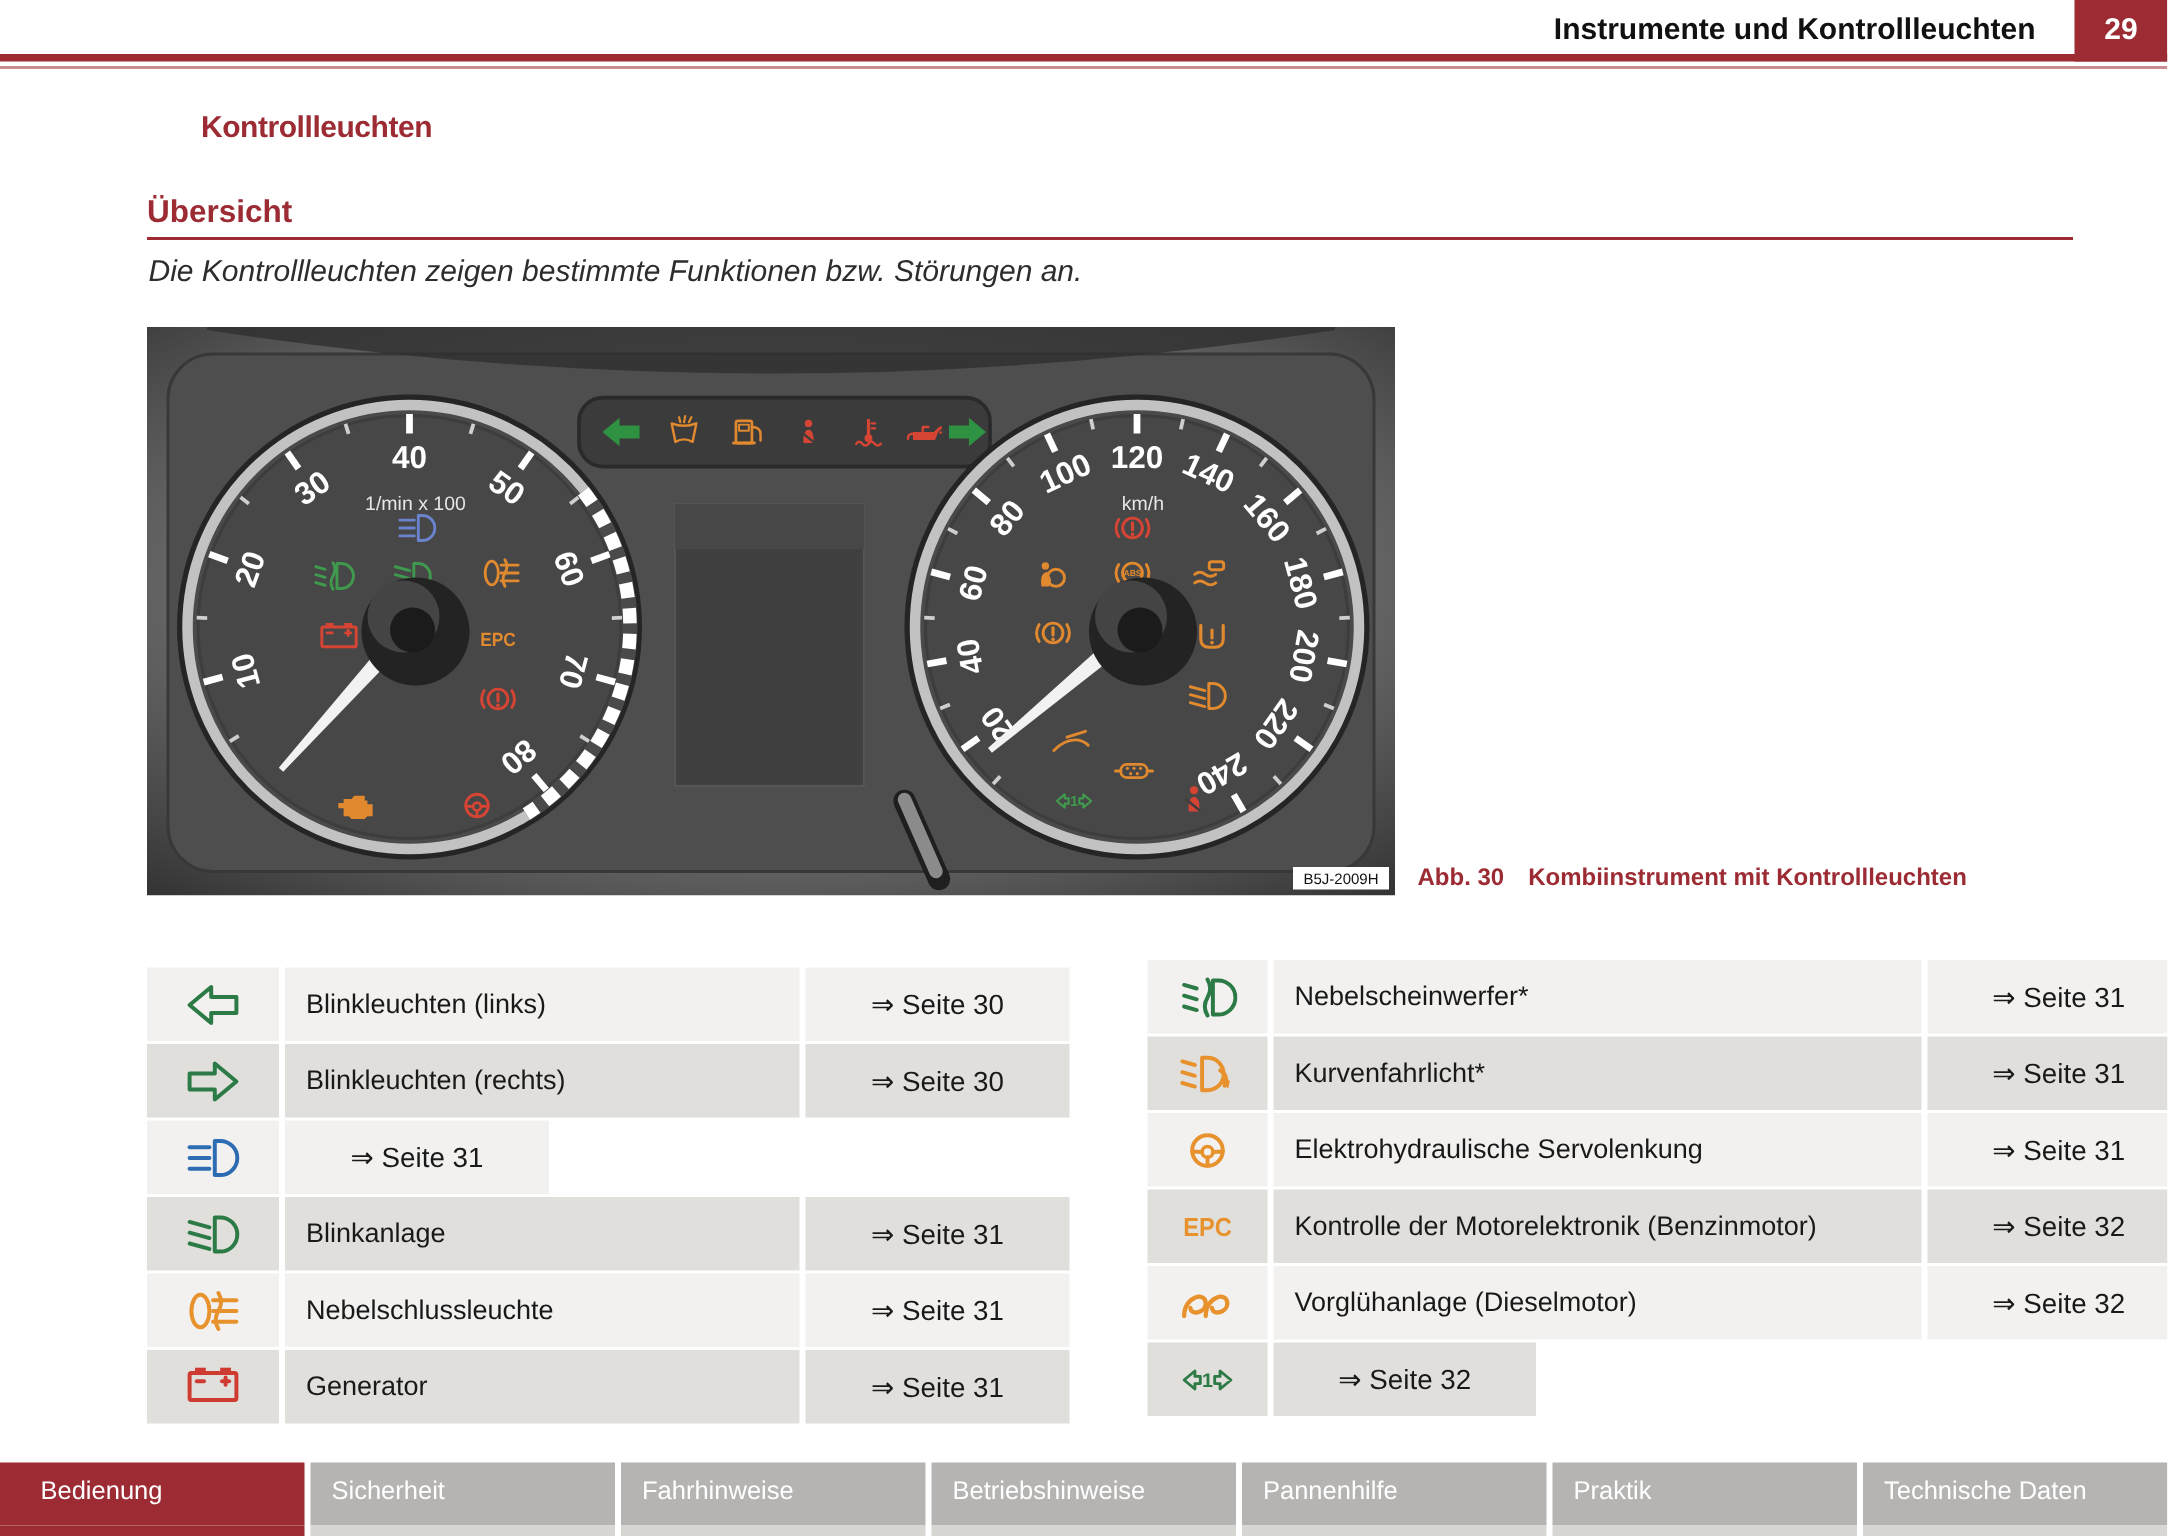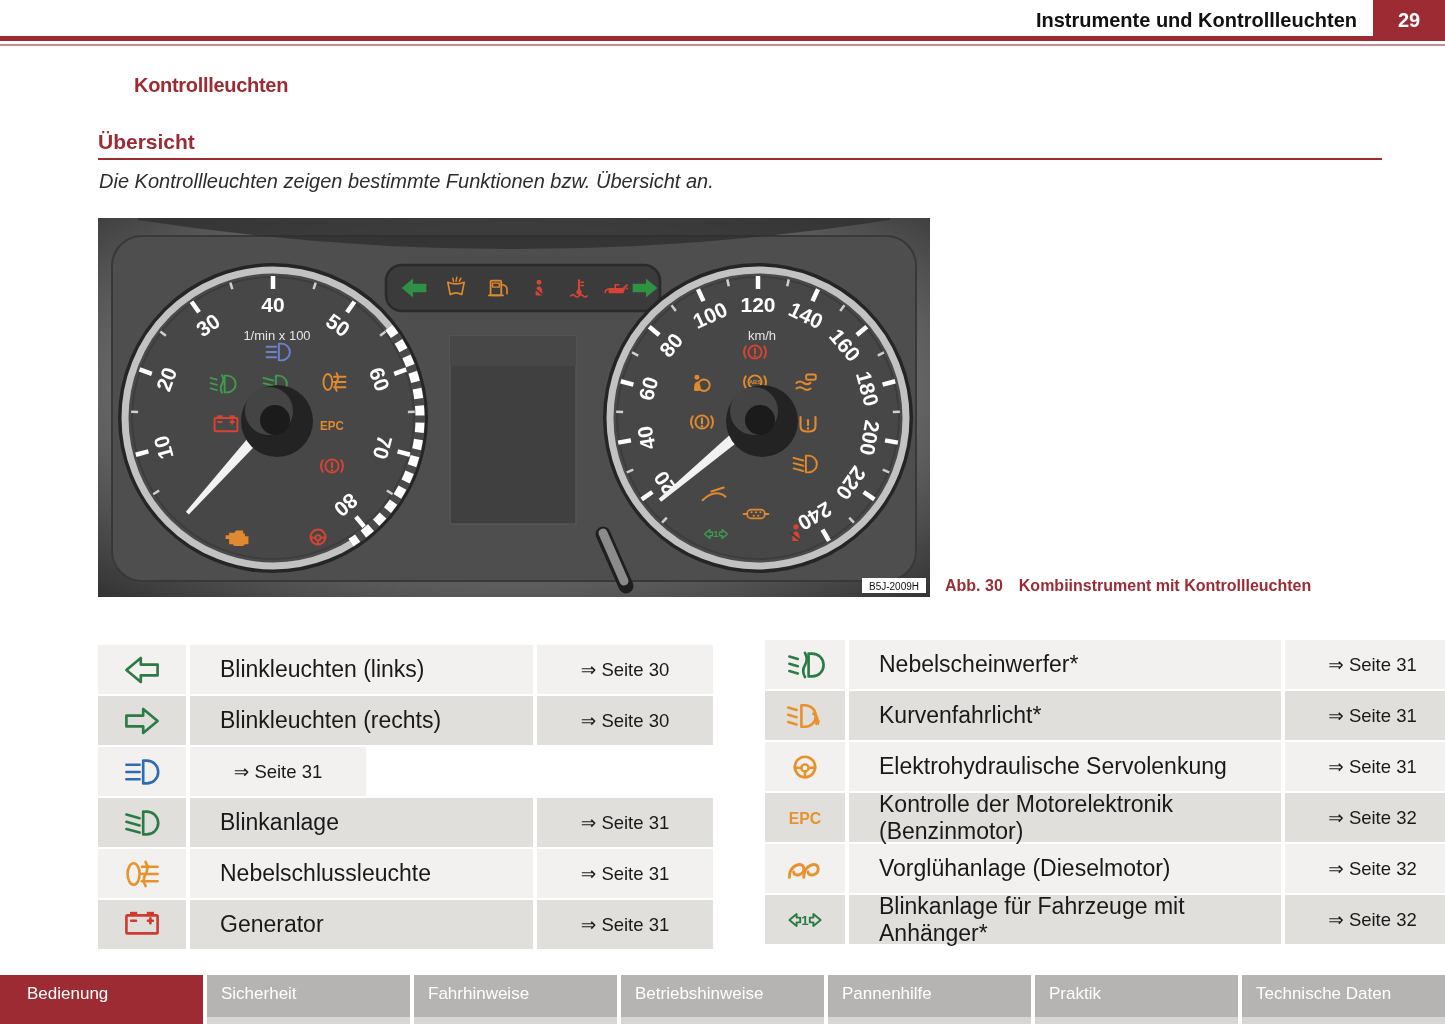--- a/index.html
+++ b/index.html
@@ -1,41 +1,41 @@
 <!DOCTYPE html>
 <html><head>
 <meta charset="utf-8">
 <style>
   html,body{margin:0;padding:0;background:#fff;}
   .page{position:relative;width:1445px;height:1024px;background:#fff;overflow:hidden;
         font-family:"Liberation Sans", sans-serif;}
   
   .hdr-title{position:absolute;top:0;right:88px;height:40px;line-height:40px;
              font-size:20px;font-weight:bold;color:#111;}
-  .hdr-pagebox{position:absolute;top:0;right:0;width:72px;height:41px;
+  .hdr-pagebox{position:absolute;top:0;right:0;width:62px;height:41px;
                display:flex;align-items:center;justify-content:center;
                color:#fff;font-size:20px;font-weight:bold;}
   .hdr-rule-thick{position:absolute;top:36px;left:0;width:100%;height:5px;}
   .hdr-rule-thin{position:absolute;top:44px;left:0;width:100%;height:2px;opacity:.55;}
   
   .h1{position:absolute;left:98px;top:74px;font-size:20px;font-weight:bold;letter-spacing:-0.3px;margin-left:36px;}
   .h2{position:absolute;left:98px;top:130px;font-size:21px;font-weight:bold;}
   .h2-rule{position:absolute;left:98px;top:158px;width:1284px;height:2px;}
   .intro{position:absolute;left:99px;top:170px;font-size:20px;font-style:italic;color:#2d2d2d;}
   
   .figure{position:absolute;left:98px;top:218px;width:832px;height:379px;}
   .figure svg{display:block;}
   .caption{position:absolute;left:945px;top:577px;font-size:16px;font-weight:bold;white-space:nowrap;}
   .caption .cap-text{margin-left:16px;}
   
   .tbl{position:absolute;}
   .tbl-row{display:flex;height:49px;margin-bottom:2px;}
   .cell-icon{display:flex;align-items:center;justify-content:center;margin-right:4px;}
-  .cell-label{flex:1;display:flex;align-items:center;padding-left:30px;margin-right:4px;
-              font-size:23px;color:#191919;}
+  .cell-label{flex:1;display:flex;align-items:center;padding-left:14px;margin-right:4px;
+              font-size:18px;color:#191919;}
   .cell-ref{display:flex;align-items:center;justify-content:center;font-size:18.5px;color:#191919;cursor:pointer;}
   .row-light{background:#f2f1ef;}
   .row-dark{background:#e0dfdc;}
   
   .footer{position:absolute;left:0;bottom:0;width:1445px;height:49px;display:flex;gap:4px;}
   .ftab{flex:1;display:flex;flex-direction:column;cursor:pointer;}
   .ftab .ftab-top{height:42px;background:#b5b4b2;}
   .ftab .ftab-strip{flex:1;background:#d8d6d3;}
   .ftab.active .ftab-top{background:inherit;}
   .ftab-label{display:block;padding:9px 0 0 14px;font-size:17px;font-weight:normal;color:#fff;white-space:nowrap;}
@@ -47,21 +47,21 @@
 <div class="page">
 
   <div class="hdr-title">Instrumente und Kontrollleuchten</div>
   <div class="hdr-pagebox" style="background: rgb(156, 43, 51);">29</div>
   <div class="hdr-rule-thick" style="background: rgb(156, 43, 51);"></div>
   <div class="hdr-rule-thin" style="background: rgb(156, 43, 51);"></div>
 
   <div class="h1" style="color: rgb(156, 43, 51);">Kontrollleuchten</div>
   <div class="h2" style="color: rgb(156, 43, 51);">Übersicht</div>
   <div class="h2-rule" style="background: rgb(156, 43, 51);"></div>
-  <div class="intro">Die Kontrollleuchten zeigen bestimmte Funktionen bzw. Übersicht an.</div>
+  <div class="intro">Die Kontrollleuchten zeigen bestimmte Funktionen bzw. Störungen an.</div>
 
   <div class="figure">
     <svg id="cluster-svg" width="832" height="379" viewBox="0 0 832 379">
         <defs>
           <radialGradient id="bgGrad" cx="50%" cy="45%" r="78%">
             <stop offset="0%" stop-color="#868686"></stop>
             <stop offset="55%" stop-color="#6e6e6e"></stop>
             <stop offset="100%" stop-color="#2c2c2c"></stop>
           </radialGradient>
         </defs>
@@ -510,21 +510,20 @@
       <div class="tbl-row">
         <div class="cell-icon row-dark" style="width: 80px;">
           <svg width="40" height="40" viewBox="-20,-20 40,40">
             <g transform="translate(0,0) scale(1.2)">
               <polygon fill="none" stroke="#2c7a45" stroke-width="1.6" stroke-linecap="round" stroke-linejoin="round" points="-13,0 -7,-5 -7,-2 -4,-2 -4,2 -7,2 -7,5"></polygon>
               <text x="0" y="3.8" font-size="11" font-weight="bold" text-anchor="middle" fill="#2c7a45" font-family="&quot;Liberation Sans&quot;,sans-serif">1</text>
               <polygon fill="none" stroke="#2c7a45" stroke-width="1.6" stroke-linecap="round" stroke-linejoin="round" points="13,0 7,-5 7,-2 4,-2 4,2 7,2 7,5"></polygon>
             </g>
           </svg>
         </div>
-        <div class="cell-label row-dark">Blinkanlage für Fahrzeuge mit Anhänger*</div>
         <div class="cell-ref row-dark" style="width: 175px;">⇒ Seite 32</div>
       </div>
     </div>
 
   <div id="footer" class="footer">
       <div class="ftab active">
         <div class="ftab-top" style="background: rgb(156, 43, 51);">
           <span class="ftab-label">Bedienung</span>
         </div>
         <div class="ftab-strip" style="background: rgb(156, 43, 51);"></div>

